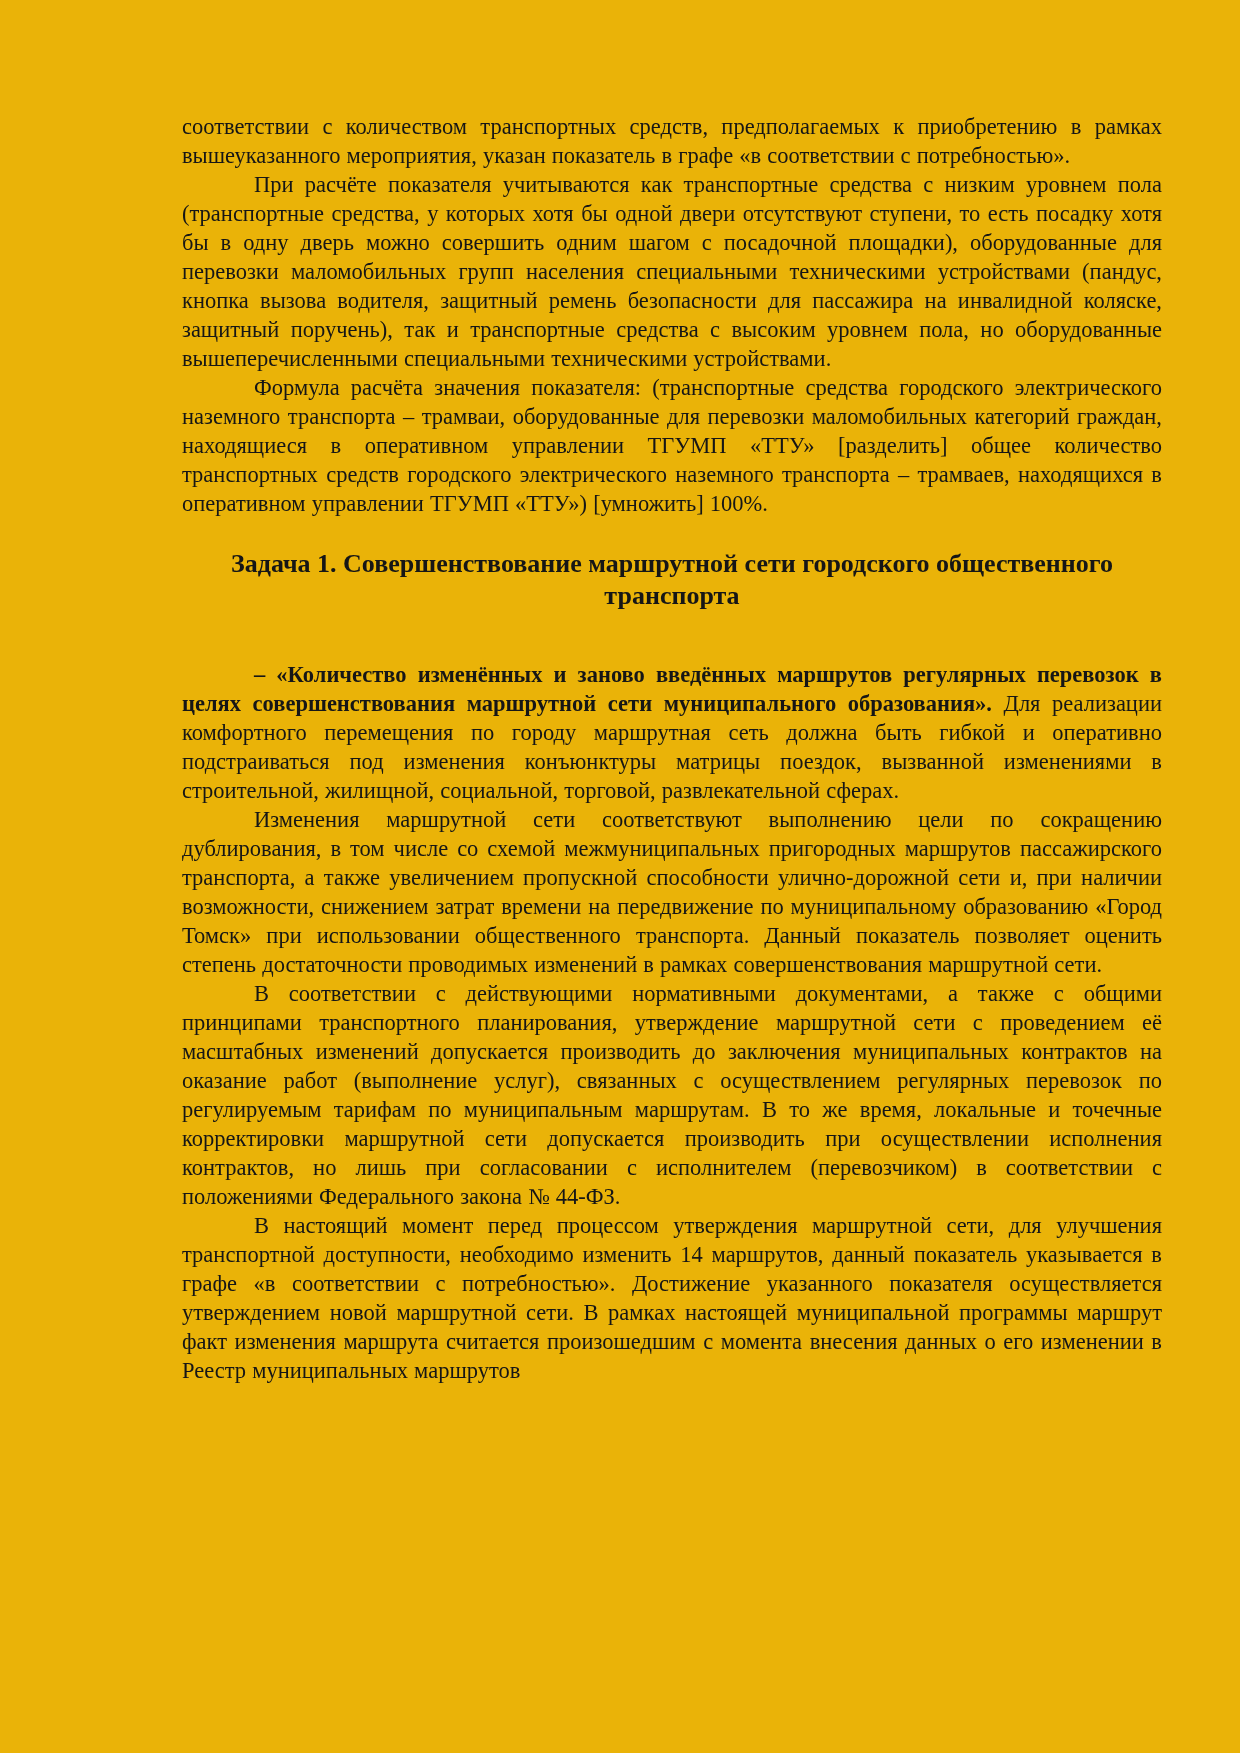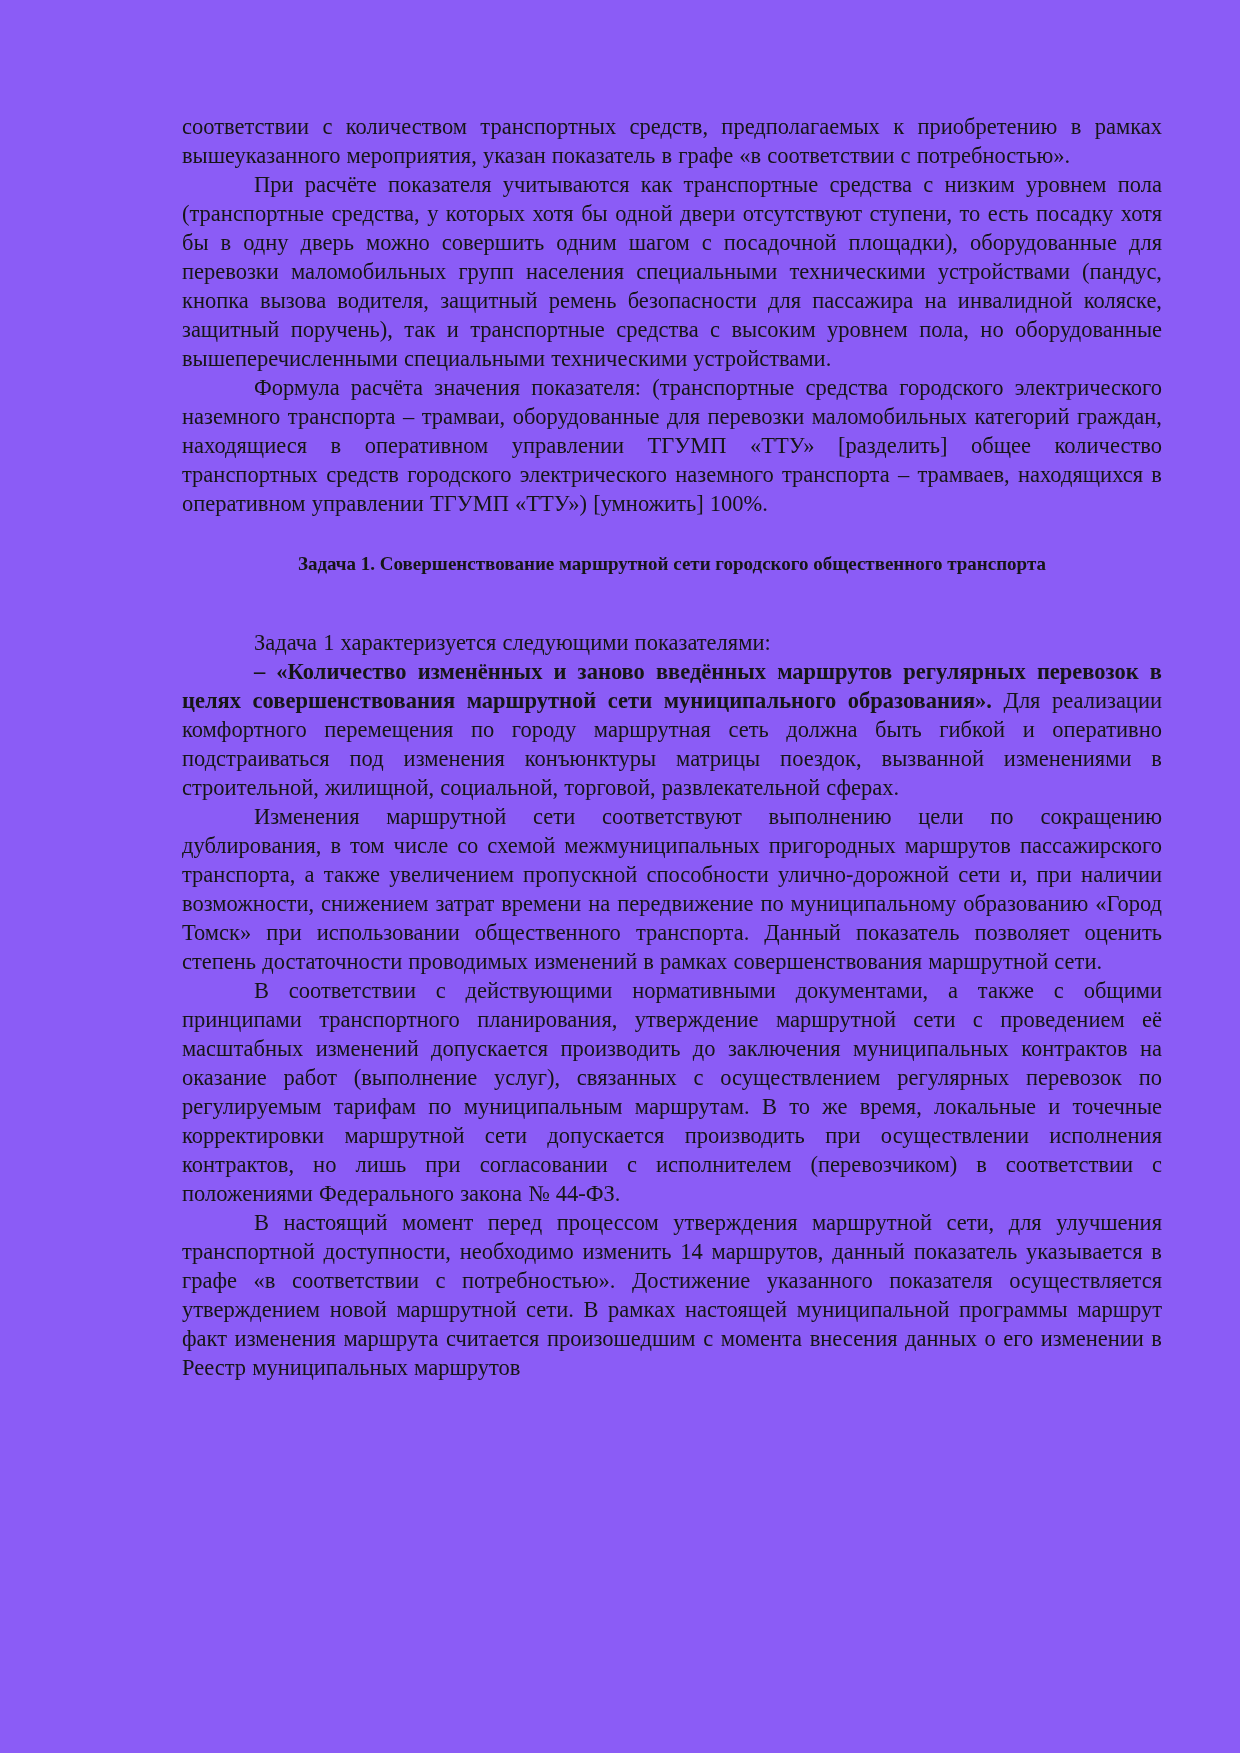--- a/index.html
+++ b/index.html
@@ -7,34 +7,34 @@
   body {
     width: 1240px;
     height: 1753px;
     font-family: "Liberation Serif", "DejaVu Serif", serif;
     color: #161616;
     overflow: hidden;
   }
   .scan-page {
     width: 1240px;
     height: 1753px;
-    background: #8b5cf6;
+    background: #eab308;
     padding: 112px 78px 40px 182px;
   }
   .doc-body p.body {
     font-size: 22.5px;
     line-height: 29px;
     text-align: justify;
     text-indent: 72px;
     word-spacing: 0.5px;
   }
   .doc-body p.body.no-indent { text-indent: 0; }
   .doc-body p.body b, .doc-body p.body strong { font-weight: bold; }
   .doc-body h2.heading {
-    font-size: 19px;
+    font-size: 26px;
     font-weight: bold;
     line-height: 32px;
     text-align: center;
     margin: 30px 0 48px 0;
     padding: 0 40px;
   }
 </style>
 </head>
 <body>
 
@@ -43,21 +43,20 @@
 
     <p class="body no-indent">соответствии с количеством транспортных средств, предполагаемых к приобретению в рамках вышеуказанного мероприятия, указан показатель в графе «в соответствии с потребностью».</p>
 
 
     <p class="body">При расчёте показателя учитываются как транспортные средства с низким уровнем пола (транспортные средства, у которых хотя бы одной двери отсутствуют ступени, то есть посадку хотя бы в одну дверь можно совершить одним шагом с посадочной площадки), оборудованные для перевозки маломобильных групп населения специальными техническими устройствами (пандус, кнопка вызова водителя, защитный ремень безопасности для пассажира на инвалидной коляске, защитный поручень), так и транспортные средства с высоким уровнем пола, но оборудованные вышеперечисленными специальными техническими устройствами.</p>
 
     <p class="body">Формула расчёта значения показателя: (транспортные средства городского электрического наземного транспорта – трамваи, оборудованные для перевозки маломобильных категорий граждан, находящиеся в оперативном управлении ТГУМП «ТТУ» [разделить] общее количество транспортных средств городского электрического наземного транспорта – трамваев, находящихся в оперативном управлении ТГУМП «ТТУ») [умножить] 100%.</p>
 
     <h2 class="heading">Задача 1. Совершенствование маршрутной сети городского общественного транспорта</h2>
 
-    <p class="body">Задача 1 характеризуется следующими показателями:</p>
 
     <p class="body"><strong>– «Количество изменённых и заново введённых маршрутов регулярных перевозок в целях совершенствования маршрутной сети муниципального образования».</strong><span> Для реализации комфортного перемещения по городу маршрутная сеть должна быть гибкой и оперативно подстраиваться под изменения конъюнктуры матрицы поездок, вызванной изменениями в строительной, жилищной, социальной, торговой, развлекательной сферах.</span></p>
 
     <p class="body">Изменения маршрутной сети соответствуют выполнению цели по сокращению дублирования, в том числе со схемой межмуниципальных пригородных маршрутов пассажирского транспорта, а также увеличением пропускной способности улично-дорожной сети и, при наличии возможности, снижением затрат времени на передвижение по муниципальному образованию «Город Томск» при использовании общественного транспорта. Данный показатель позволяет оценить степень достаточности проводимых изменений в рамках совершенствования маршрутной сети.</p>
 
     <p class="body">В соответствии с действующими нормативными документами, а также с общими принципами транспортного планирования, утверждение маршрутной сети с проведением её масштабных изменений допускается производить до заключения муниципальных контрактов на оказание работ (выполнение услуг), связанных с осуществлением регулярных перевозок по регулируемым тарифам по муниципальным маршрутам. В то же время, локальные и точечные корректировки маршрутной сети допускается производить при осуществлении исполнения контрактов, но лишь при согласовании с исполнителем (перевозчиком) в соответствии с положениями Федерального закона № 44-ФЗ.</p>
 
     <p class="body">В настоящий момент перед процессом утверждения маршрутной сети, для улучшения транспортной доступности, необходимо изменить 14 маршрутов, данный показатель указывается в графе «в соответствии с потребностью». Достижение указанного показателя осуществляется утверждением новой маршрутной сети. В рамках настоящей муниципальной программы маршрут факт изменения маршрута считается произошедшим с момента внесения данных о его изменении в Реестр муниципальных маршрутов</p>
 
   </div>

